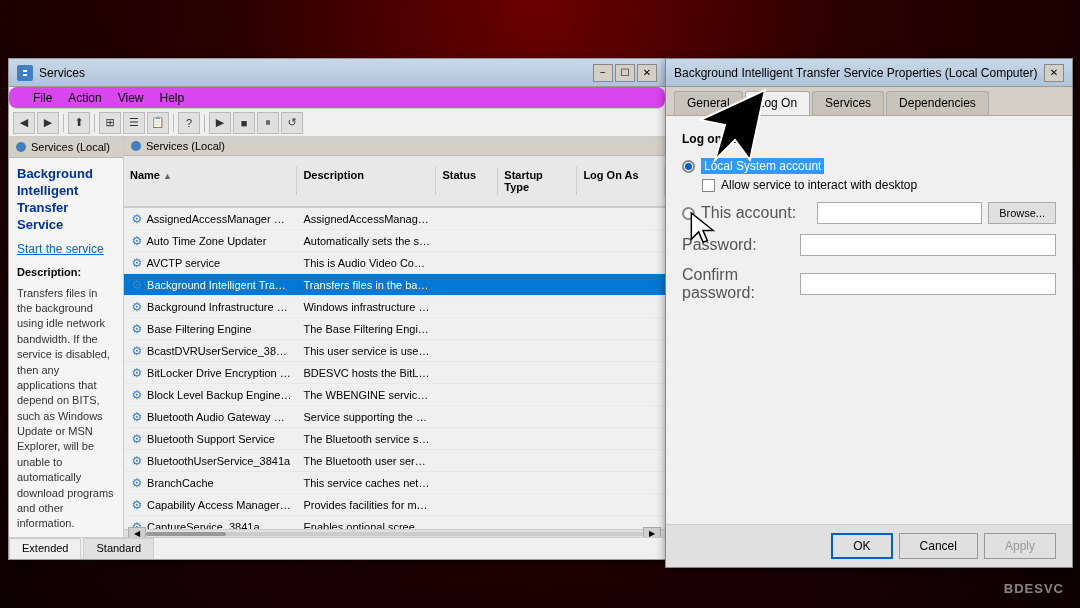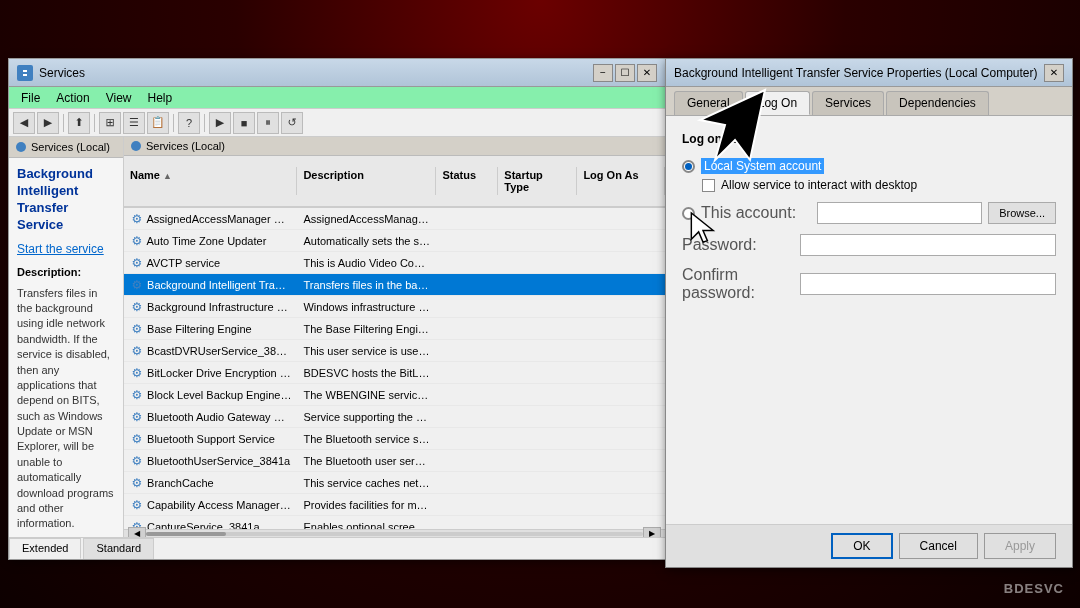--- a/index.html
+++ b/index.html
@@ -85,26 +85,27 @@
       display: flex;
       align-items: center;
       justify-content: center;
       font-size: 10px;
       cursor: pointer;
       color: #000;
     }
 
     
     .menu-bar {
-      background: #86efac;
+      background: #d946ef;
       height: 22px;
       display: flex;
       align-items: center;
-      padding: 0 4px;
+      padding: 0 16px;
       border-bottom: 1px solid #ccc;
+      border-radius: 8px;
     }
 
     .menu-item {
       padding: 2px 8px;
       cursor: pointer;
       font-size: 12px;
       color: #000;
     }
 
     

